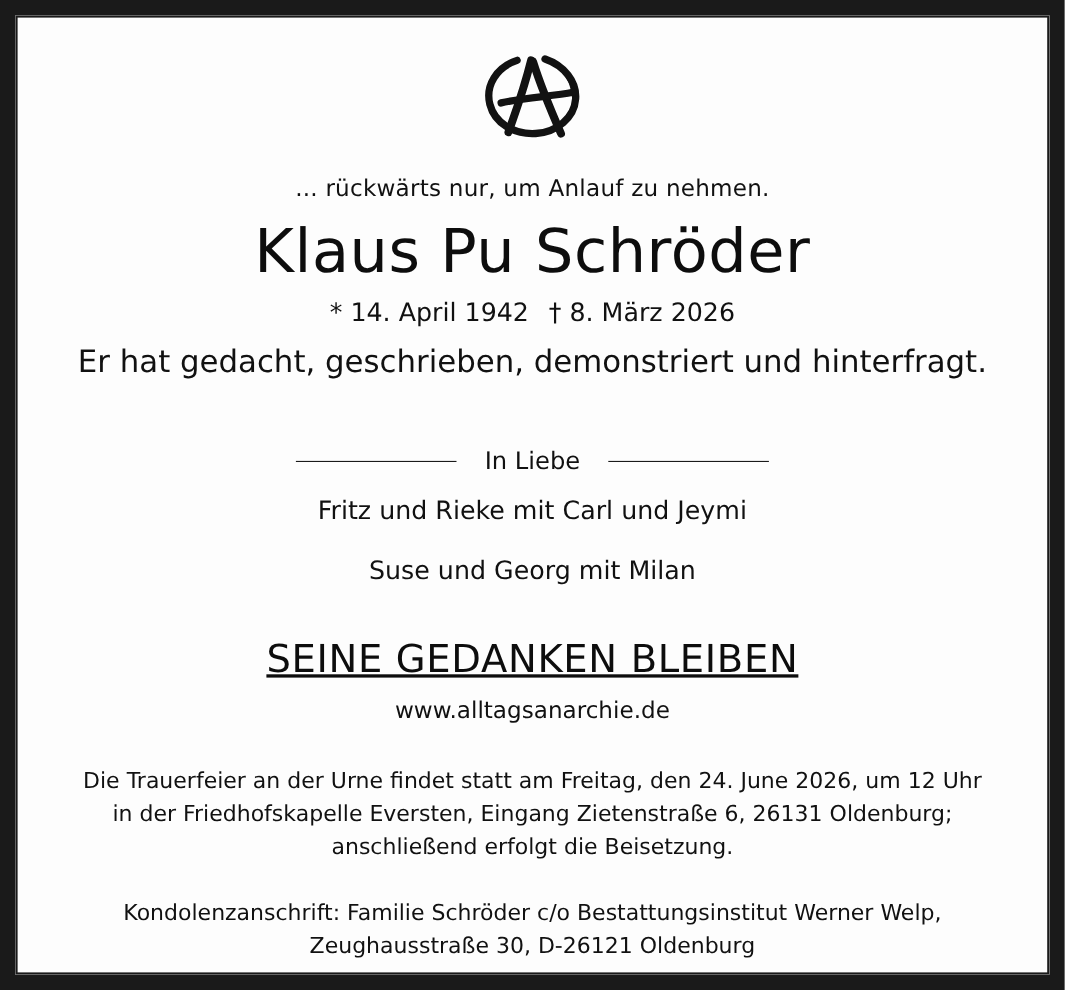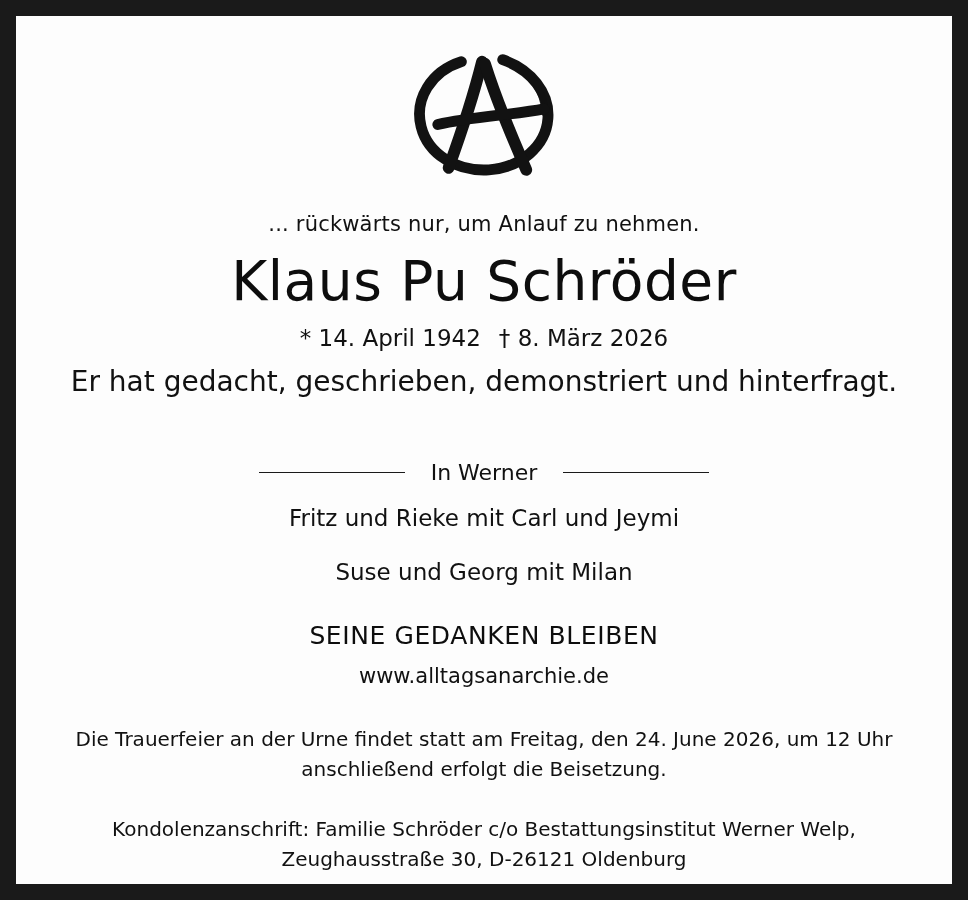--- a/index.html
+++ b/index.html
@@ -93,24 +93,25 @@
   }
   .family-line {
     font-size: 23px;
     margin-top: 20px;
     color: #111;
   }
   .family-line.first {
     margin-top: 28px;
   }
   .slogan {
-    font-size: 25px;
+    font-size: 35px;
     letter-spacing: 0.6px;
-    margin-top: 36px;
+    margin-top: 48px;
     color: #0d0d0d;
+    text-decoration: underline;
   }
   .website {
     font-size: 21px;
     margin-top: 14px;
     color: #111;
   }
   .ceremony {
     font-size: 20px;
     line-height: 1.5;
     margin-top: 36px;
@@ -150,33 +151,34 @@
     <div class="name">Klaus Pu Schröder</div>
 
     <div class="dates">
       <span>* 14. April 1942</span><span class="sep"></span><span>† 8. März 2026</span>
     </div>
 
     <div class="tribute">Er hat gedacht, geschrieben, demonstriert und hinterfragt.</div>
 
     <div class="inliebe-row">
       <div class="rule"></div>
-      <div class="inliebe-label">In Werner</div>
+      <div class="inliebe-label">In Liebe</div>
       <div class="rule"></div>
     </div>
 
     <div class="family-line">Fritz und Rieke mit Carl und Jeymi</div>
     <div class="family-line first">Suse und Georg mit Milan</div>
 
     <div class="slogan">SEINE GEDANKEN BLEIBEN</div>
 
     <div class="website">www.alltagsanarchie.de</div>
 
     <div class="ceremony">
       <div>Die Trauerfeier an der Urne findet statt am Freitag, den 24. June 2026, um 12 Uhr</div>
+      <div>in der Friedhofskapelle Eversten, Eingang Zietenstraße 6, 26131 Oldenburg;</div>
       <div>anschließend erfolgt die Beisetzung.</div>
     </div>
 
     <div class="condolence">
       <div>Kondolenzanschrift: Familie Schröder c/o Bestattungsinstitut Werner Welp,</div>
       <div>Zeughausstraße 30, D-26121 Oldenburg</div>
     </div>
 
   </div>
 </div>

